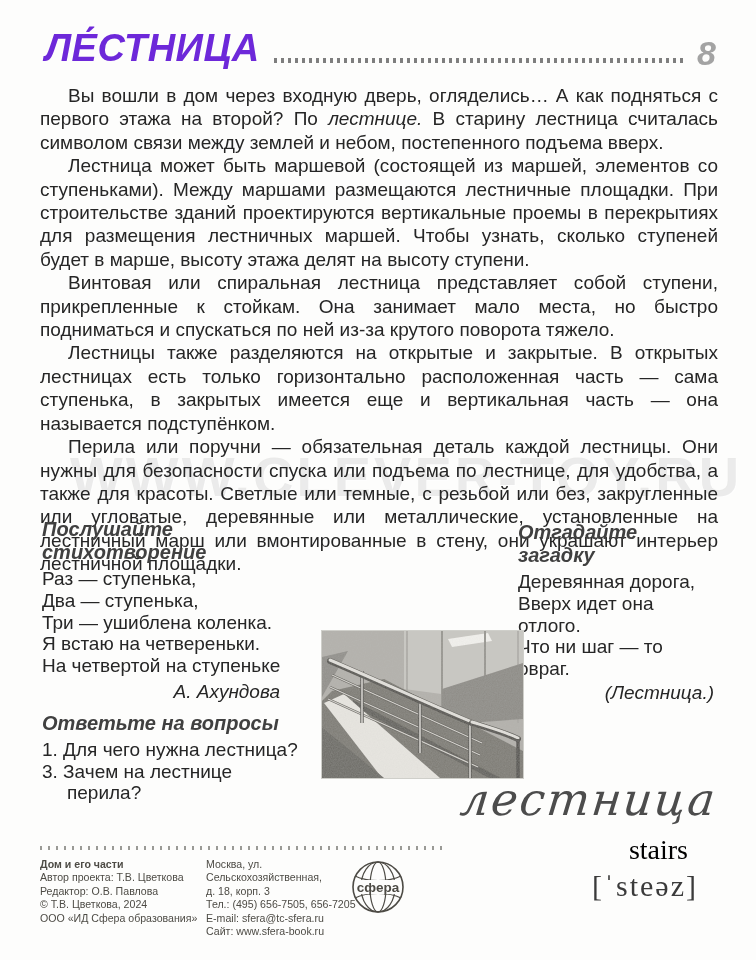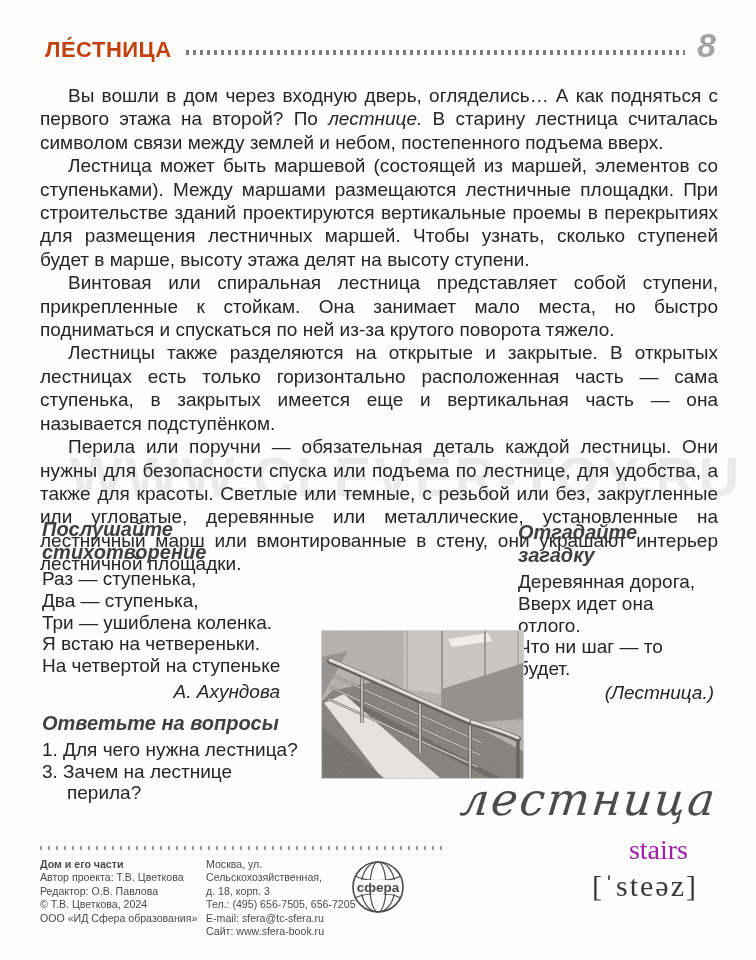--- a/index.html
+++ b/index.html
@@ -18,22 +18,22 @@
     text-shadow:1px 1px 0 rgba(255,255,255,0.6);
     white-space:nowrap; z-index:0; user-select:none;
   }
 
   
   .header{
     left:45px; top:28px; width:671px;
     display:flex; align-items:flex-end; z-index:2;
   }
   .page-title{
-    font-size:22px; font-weight:700; 
-    color:#c2410c; letter-spacing:0.5px; line-height:1.1; white-space:nowrap;
+    font-size:38px; font-weight:700; font-style:italic;
+    color:#6d28d9; letter-spacing:0.5px; line-height:1.1; white-space:nowrap;
   }
   .leader{
     flex:1; height:5px; margin:0 12px 7px 14px;
     background:repeating-linear-gradient(90deg,#7e7e7e 0 2.8px,transparent 2.8px 7px);
   }
   .page-number{
     font-size:34px; font-weight:700; font-style:italic;
     color:#a3a3a3; line-height:1; margin-bottom:0px;
   }
 
@@ -68,21 +68,21 @@
 
   
   .vocab{left:440px; top:775px; width:274px; text-align:right; z-index:1;}
   .vocab-ru{
     font-family:"DejaVu Serif","Liberation Serif",serif;
     font-style:italic; font-size:45px; color:#4c4c4c;
     letter-spacing:2px; line-height:1.1; transform:skewX(-6deg);
     transform-origin:right bottom;
   }
   .vocab-en{font-family:"Liberation Serif","DejaVu Serif",serif;
-    font-size:28px; color:#a21caf; margin-top:10px; padding-right:26px; line-height:1.1;}
+    font-size:28px; color:#000000; margin-top:10px; padding-right:26px; line-height:1.1;}
   .vocab-tr{font-family:"Liberation Serif","DejaVu Serif",serif;
     font-size:30px; color:#3a3a3a; margin-top:4px; padding-right:16px;
     letter-spacing:2px; line-height:1.1;}
 
   
   .footer-sep{
     left:40px; top:846px; width:408px; height:4px;
     background:repeating-linear-gradient(90deg,#9a9a96 0 2.4px,transparent 2.4px 8px);
   }
   .footer-col1{left:40px; top:858px; width:165px;}
@@ -121,21 +121,21 @@
     <div class="poem-line">Три — ушиблена коленка.</div>
     <div class="poem-line">Я встаю на четвереньки.</div>
     <div class="poem-line">На четвертой на ступеньке</div>
     <div class="poem-author">А. Ахундова</div>
   </section>
 
   <section class="abs riddle">
     <h3 class="sec-heading">Отгадайте загадку</h3>
     <div class="riddle-line">Деревянная дорога,</div>
     <div class="riddle-line">Вверх идет она отлого.</div>
-    <div class="riddle-line">Что ни шаг — то будет.</div>
+    <div class="riddle-line">Что ни шаг — то овраг.</div>
     <div class="riddle-answer">(Лестница.)</div>
   </section>
 
   <figure class="abs photo" style="margin:0;">
     <svg width="201" height="147" viewBox="0 0 201 147">
       <defs>
         <filter id="grain" x="0" y="0" width="100%" height="100%">
           <feTurbulence type="fractalNoise" baseFrequency="0.85" numOctaves="2" result="n"></feTurbulence>
           <feColorMatrix in="n" type="matrix" values="0 0 0 0 0.55  0 0 0 0 0.55  0 0 0 0 0.53  0 0 0 0.22 0" result="g"></feColorMatrix>
           <feMerge>

